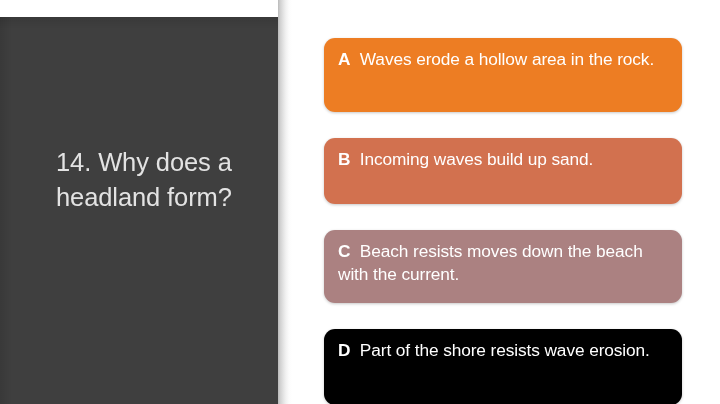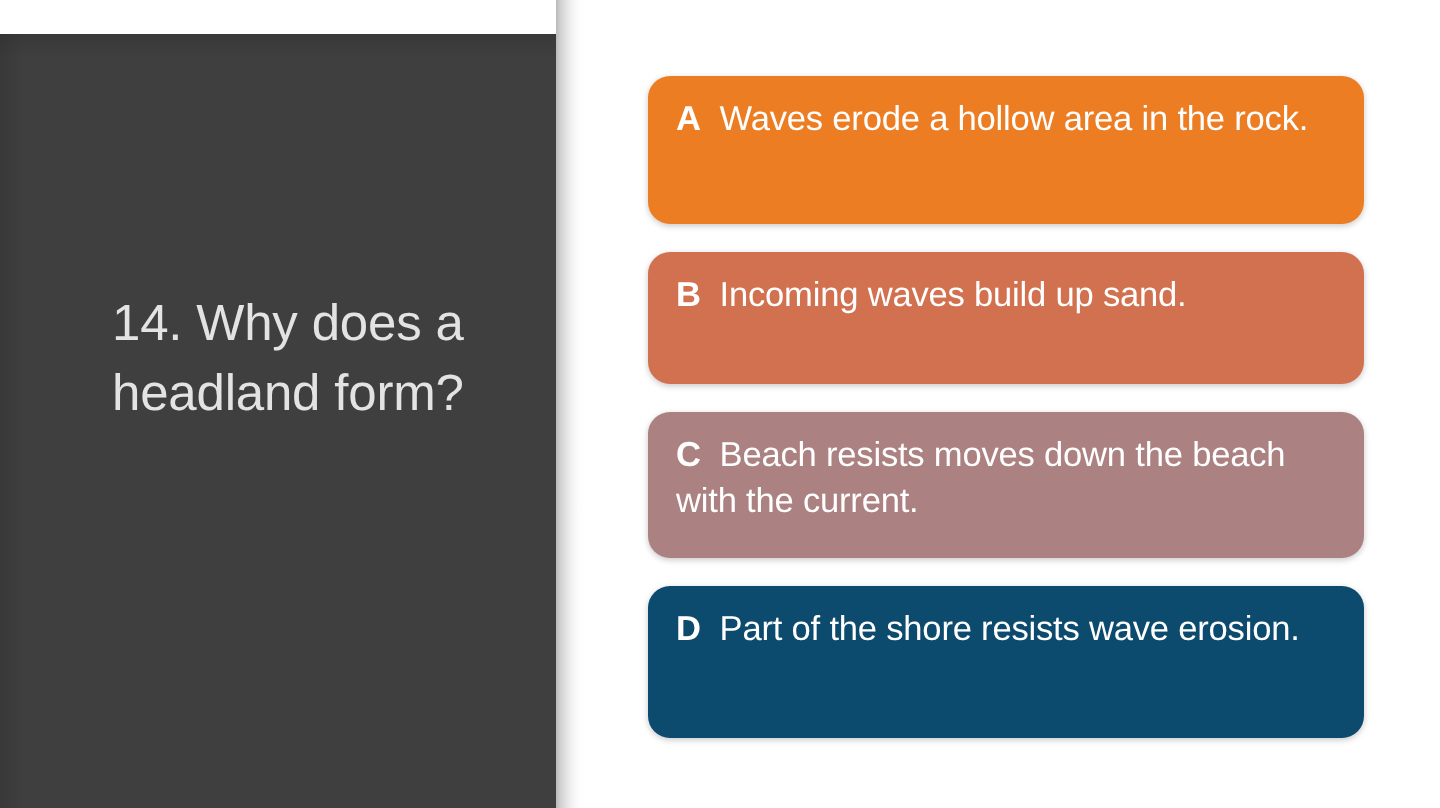--- a/index.html
+++ b/index.html
@@ -79,36 +79,36 @@
     box-sizing: border-box;
     border-radius: 11px;
     padding: 10px 14px 9px 14px;
     color: #ffffff;
     font-size: 17.3px;
     line-height: 1.33;
     letter-spacing: -0.1px;
     box-shadow: 0 1px 3px rgba(0,0,0,0.22);
   }
   .answer-card + .answer-card {
-    margin-top: 14px;
+    margin-top: 26px;
   }
   .answer-card .letter {
     font-weight: bold;
   }
   .answer-card .letter::after {
     content: "\00a0\00a0";
   }
   .answer-card .body {
     font-weight: 400;
   }
 
   .card-a { background: #ed7d23; min-height: 74px; }
   .card-b { background: #d2714f; min-height: 66px; }
   .card-c { background: #ab8181; min-height: 73px; }
-  .card-d { background: #0c4a6e; min-height: 76px; }
+  .card-d { background: #000000; min-height: 76px; }
 </style>
 </head>
 <body>
 
 <div class="slide">
 
   <div class="question-panel">
     <div class="question-text">14. Why does a headland form?</div>
   </div>
 

